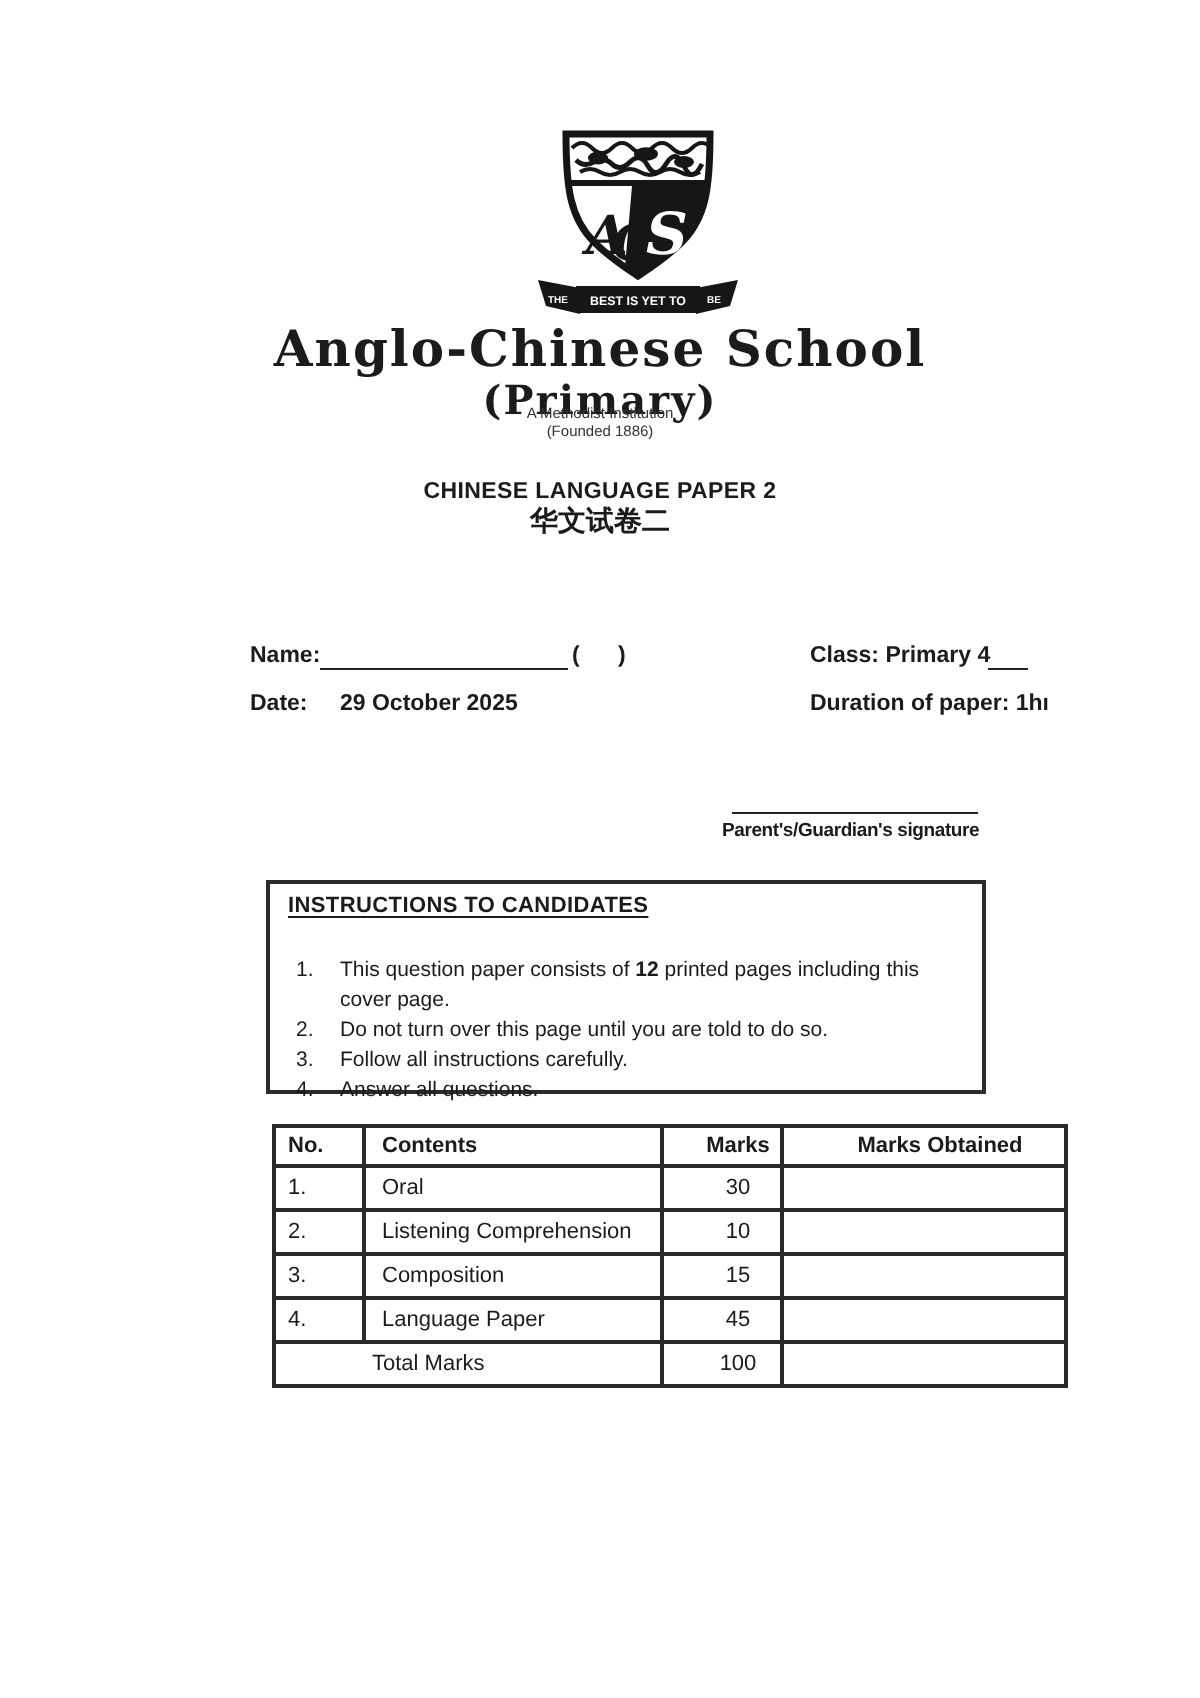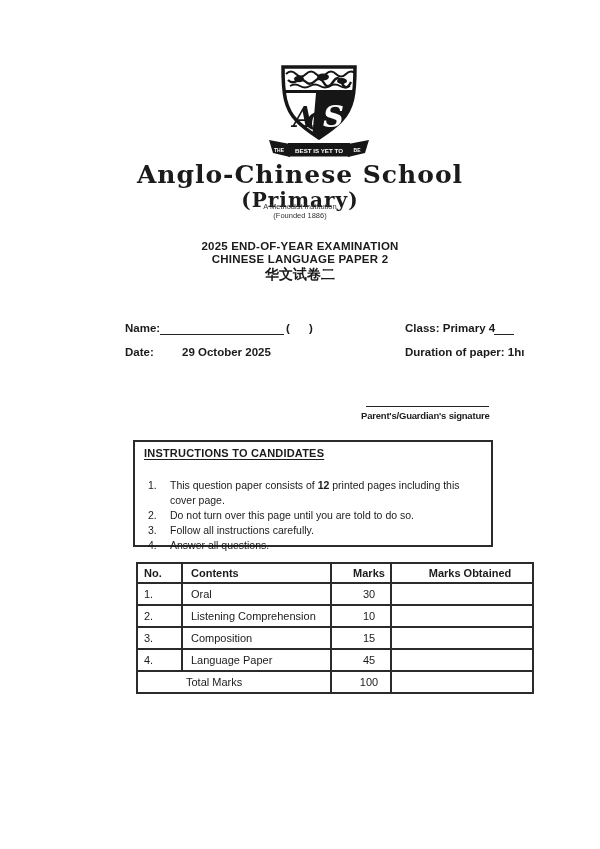--- a/index.html
+++ b/index.html
@@ -83,34 +83,33 @@
       <text x="91" y="90.5" font-size="5" font-weight="bold" fill="#ffffff" text-anchor="middle" font-family="Liberation Sans, sans-serif">BE</text>
     </g>
   </svg>
 
   <div class="abs center school-name">Anglo-Chinese School</div>
   <div class="abs center school-primary">(Primary)</div>
   <div class="abs center school-sub1">A Methodist Institution</div>
   <div class="abs center school-sub2">(Founded 1886)</div>
 
   <div class="abs exam-block">
-    <div class="exam-line">2025 END-OF-YEAR EXAMINATION</div>
     <div class="exam-line">CHINESE LANGUAGE PAPER 2</div>
     <div class="exam-cn">华文试卷二</div>
   </div>
 
   <div class="abs fld" style="top:322px;left:125px;">Name:</div>
   <div class="abs uline" style="top:320px;left:160px;width:124px;height:14px;"></div>
   <div class="abs fld" style="top:322px;left:286px;">(</div>
   <div class="abs fld" style="top:322px;left:309px;">)</div>
   <div class="abs fld" style="top:322px;left:405px;">Class: Primary 4</div>
   <div class="abs uline" style="top:320px;left:494px;width:20px;height:14px;"></div>
 
   <div class="abs fld" style="top:346px;left:125px;">Date:</div>
-  <div class="abs fld" style="top:346px;left:182px;text-align:right;">29 October 2025</div>
+  <div class="abs fld" style="top:346px;left:170px;text-align:right;">29 October 2025</div>
   <div class="abs fld" style="top:346px;left:405px;">Duration of paper: 1hı</div>
 
   <div class="abs sig-line"></div>
   <div class="abs sig-label">Parent's/Guardian's signature</div>
 
   <div class="abs instructions">
     <div class="instructions-title">INSTRUCTIONS TO CANDIDATES</div>
     <div class="inst-list">
       <div class="inst-item">
         <span>1.</span>

